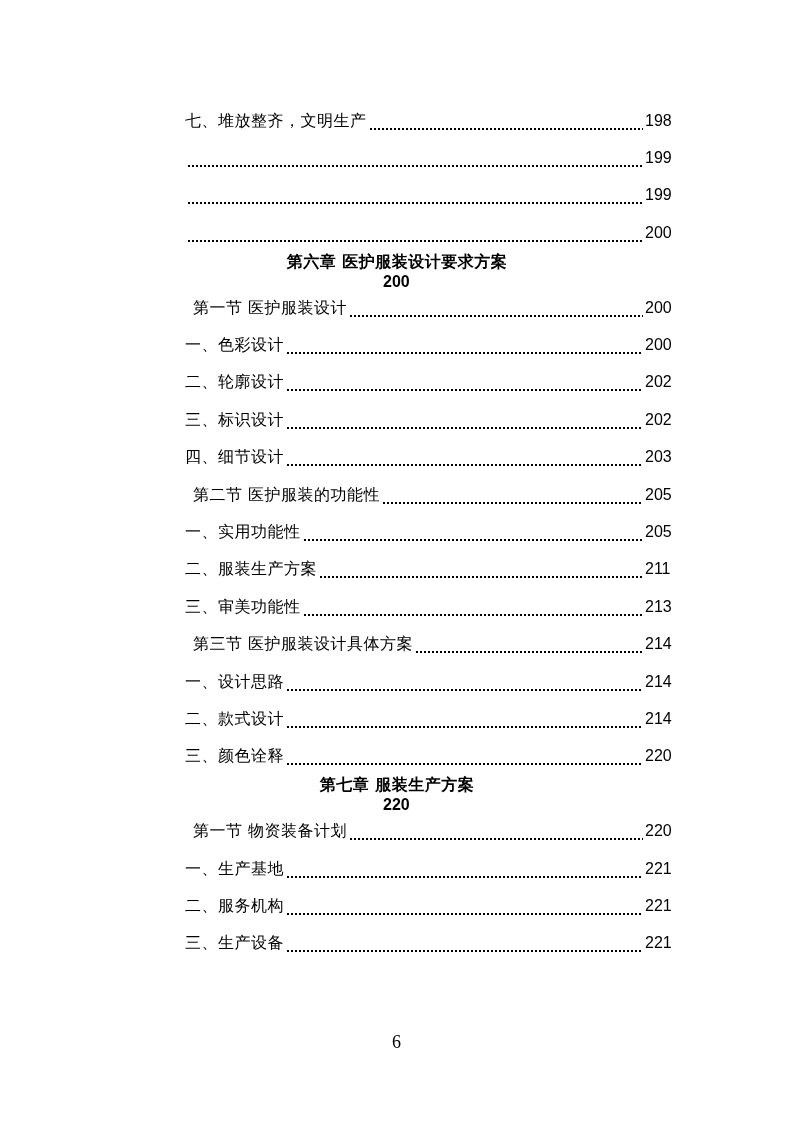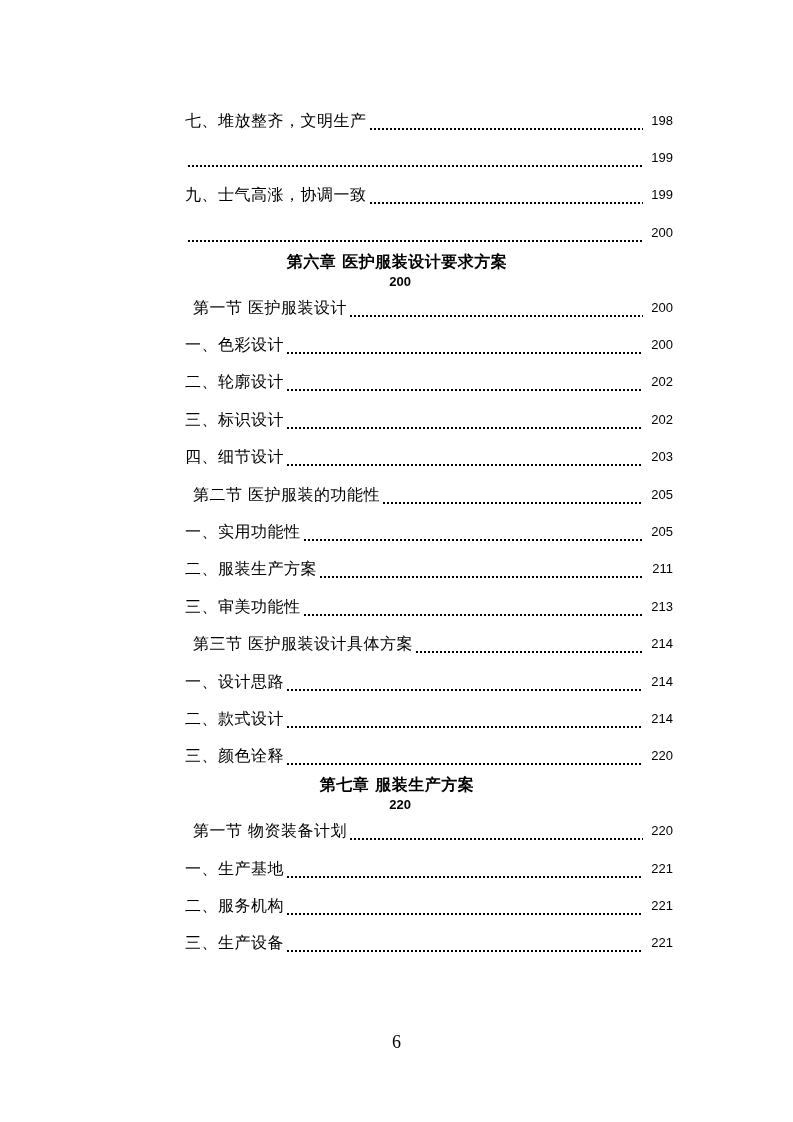--- a/index.html
+++ b/index.html
@@ -50,23 +50,22 @@
       background-size: 4px 4px;
       background-repeat: repeat-x;
       background-position: left bottom;
     }
     .toc-row.level-1 .toc-leader {
       background-image: radial-gradient(circle, #000 1.1px, transparent 1.4px);
     }
     .toc-page {
       flex: 0 0 auto;
       font-family: "Liberation Sans", "DejaVu Sans", sans-serif;
-      font-size: 13px;
+      font-size: 16px;
       min-width: 28px;
-      text-align: right;
     }
     .page-number {
       position: absolute;
       left: 0;
       width: 793px;
       top: 1032px;
       text-align: center;
       font-family: "Liberation Serif", "DejaVu Serif", serif;
       font-size: 18px;
     }
@@ -78,21 +77,20 @@
   <div class="toc-row level-3">
     <span class="toc-title">七、堆放整齐，文明生产</span>
     <span class="toc-leader"></span>
     <span class="toc-page">198</span>
   </div>
   <div class="toc-row level-3">
     <span class="toc-leader"></span>
     <span class="toc-page">199</span>
   </div>
   <div class="toc-row level-3">
-    <span class="toc-title">九、士气高涨，协调一致</span>
     <span class="toc-leader"></span>
     <span class="toc-page">199</span>
   </div>
   <div class="toc-row level-3">
     <span class="toc-leader"></span>
     <span class="toc-page">200</span>
   </div>
   <div class="toc-row level-1">
     <span class="toc-title">第六章  医护服装设计要求方案</span>
     <span class="toc-leader"></span>

